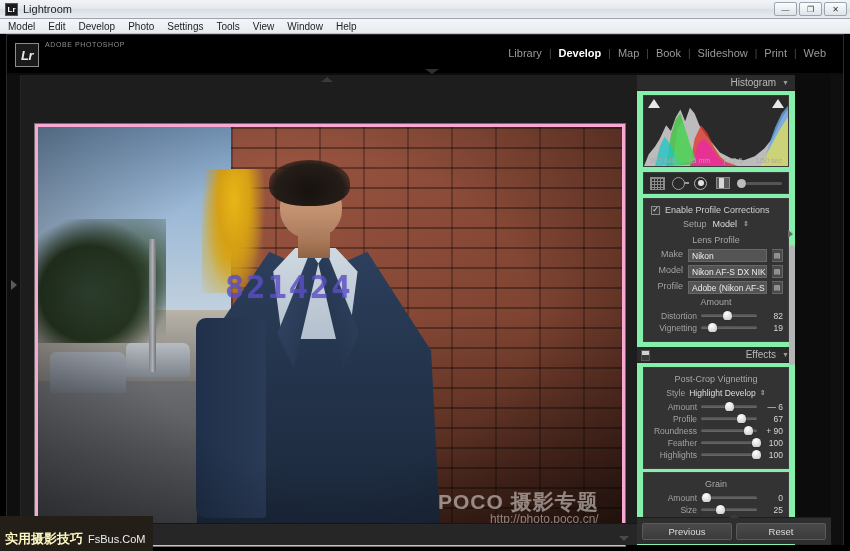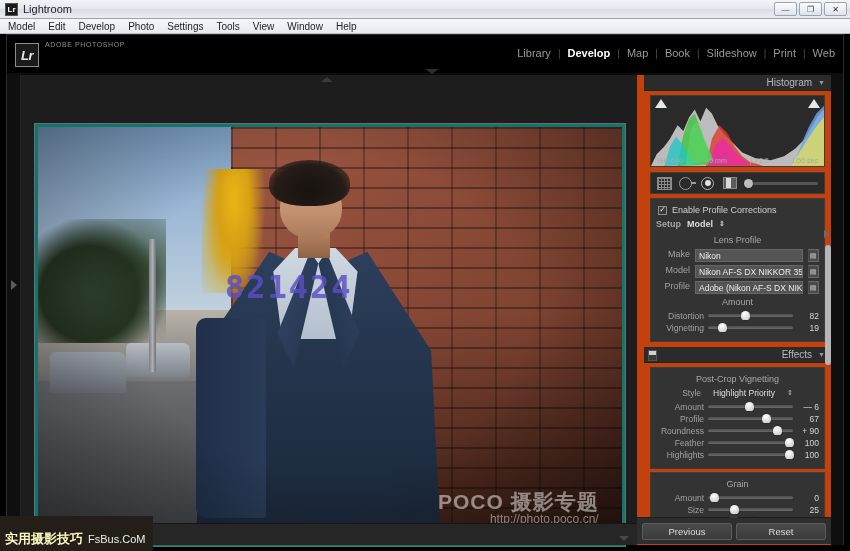--- a/index.html
+++ b/index.html
@@ -71,21 +71,21 @@
     letter-spacing: -0.5px;
   }
   .lr-brand { position: absolute; left: 38px; top: 6px; }
   .lr-brand-small {
     font-size: 7px; color: #8e8e8e; letter-spacing: 0.6px;
   }
   .lr-brand-big {
     font-size: 15px; color: #e0e0e0; letter-spacing: 0.4px; line-height: 18px;
   }
   .modules {
-    position: absolute; right: 1px; top: 12px;
+    position: absolute; right: 10px; top: 12px;
     display: flex; align-items: center; gap: 0px;
   }
   .module { font-size: 11px; color: #9a9a9a; padding: 0 7px; cursor: pointer; }
   .module.active { color: #ffffff; font-weight: bold; }
   .module-sep { color: #4e4e4e; font-size: 10px; }
 
   .top-tri {
     position: absolute; left: 418px; top: 34px;
     width: 0; height: 0;
     border-left: 7px solid transparent; border-right: 7px solid transparent;
@@ -106,21 +106,21 @@
 
   
   .center {
     position: absolute; left: 14px; top: 40px;
     width: 616px; height: 470px;
     background: #1d1d1d;
   }
   .photo-frame {
     position: absolute; left: 14px; top: 49px;
     width: 590px; height: 422px;
-    background: #0f766e;
+    background: #f9a8d4;
     padding: 3px;
     box-shadow: 0 0 0 1px #6d6d6d;
   }
   .photo {
     position: relative; width: 100%; height: 100%;
     overflow: hidden; background: #2a2a2a;
   }
 
   
   .sky {
@@ -273,24 +273,23 @@
   }
   .center-tri-top {
     position:absolute; left: 300px; top: 2px;
     width:0;height:0;border-left:6px solid transparent;border-right:6px solid transparent;
     border-bottom:5px solid #3a3a3a;
   }
 
   
   .right {
     position: absolute; left: 630px; top: 40px;
-    width: 194px; height: 470px;
-    background: #c2410c;
+    width: 158px; height: 470px;
+    background: #86efac;
     overflow: hidden;
-    padding-left: 7px;
   }
   .rp-header {
     height: 16px; background: #2b2b2b;
     display:flex; align-items:center; justify-content: flex-end;
     padding-right: 6px; gap: 6px;
     border-bottom: 1px solid #222;
   }
   .rp-header .title { font-size: 10px; color: #b9b9b9; }
   .rp-header .caret { font-size: 7px; color: #9b9b9b; }
   .rp-toggle {
@@ -356,21 +355,21 @@
   }
 
   .chk-row { display:flex; align-items:center; gap:5px; margin: 2px 0 4px 2px; }
   .chk {
     width:9px;height:9px;border:1px solid #8e8e8e;background:#3a3a3a;
     display:flex;align-items:center;justify-content:center;
     font-size:8px;color:#e6e6e6;line-height:8px;
   }
   .chk-label { font-size: 9px; color: #cfcfcf; }
 
-  .setup-row { display:flex; align-items:center; gap:6px; margin-bottom: 6px; font-weight: bold; }
+  .setup-row { display:flex; align-items:center; gap:6px; justify-content:center; margin-bottom: 6px; }
   .setup-lbl { font-size: 9px; color: #a6a6a6; }
   .setup-val { font-size: 9px; color: #dcdcdc; }
   .spin { font-size: 7px; color: #bdbdbd; }
 
   .sub-title { text-align:center; font-size: 9px; color: #a8a8a8; margin: 2px 0 4px 0; }
 
   .sel-row { display:flex; align-items:flex-start; gap:5px; margin-bottom: 3px; }
   .sel-lbl { font-size: 9px; color: #a2a2a2; width: 34px; text-align: right; }
   .sel-box {
     flex: 1; height: 13px; background: #545454; border: 1px solid #676767;
@@ -395,21 +394,21 @@
     border-radius: 2px;
   }
   .sl-track .knob {
     position:absolute; width: 9px; height: 9px; top: 0;
     background: radial-gradient(circle at 40% 30%, #ffffff, #c4c4c4);
     border-radius: 50% 50% 40% 40%;
     box-shadow: 0 0 1px #000;
   }
   .sl-val { width: 22px; font-size: 8.5px; color: #d6d6d6; text-align: right; }
 
-  .style-row { display:flex; align-items:center; justify-content:center; gap:12px; margin-bottom:4px; }
+  .style-row { display:flex; align-items:center; justify-content:center; gap:4px; margin-bottom:4px; }
   .style-lbl { font-size: 8.5px; color: #a2a2a2; }
   .style-val { font-size: 8.5px; color: #dfdfdf; }
 
   .rp-scroll {
     position:absolute; right: 0; top: 170px; width: 6px; height: 120px;
     background: #b5b5b5; border-radius: 3px;
   }
   .rp-arrow {
     position:absolute; right: 2px; top: 155px;
     width:0;height:0;border-top:4px solid transparent;border-bottom:4px solid transparent;
@@ -648,21 +647,21 @@
         <div class="rp-header" style="position:relative;">
           <div class="rp-toggle"></div>
           <div class="title">Effects</div>
           <div class="caret">▼</div>
         </div>
 
         <div class="panel-body">
           <div class="sub-title">Post-Crop Vignetting</div>
           <div class="style-row">
             <span class="style-lbl">Style</span>
-            <span class="style-val">Highlight Priority</span>
+            <span class="style-val">Highlight Develop</span>
             <span class="spin">⇕</span>
           </div>
 
           <div class="sl-row">
             <span class="sl-lbl">Amount</span>
             <span class="sl-track">
                 <span class="line"></span>
                 <span class="knob" style="left:43%"></span>
               </span>
             <span class="sl-val">— 6</span>

